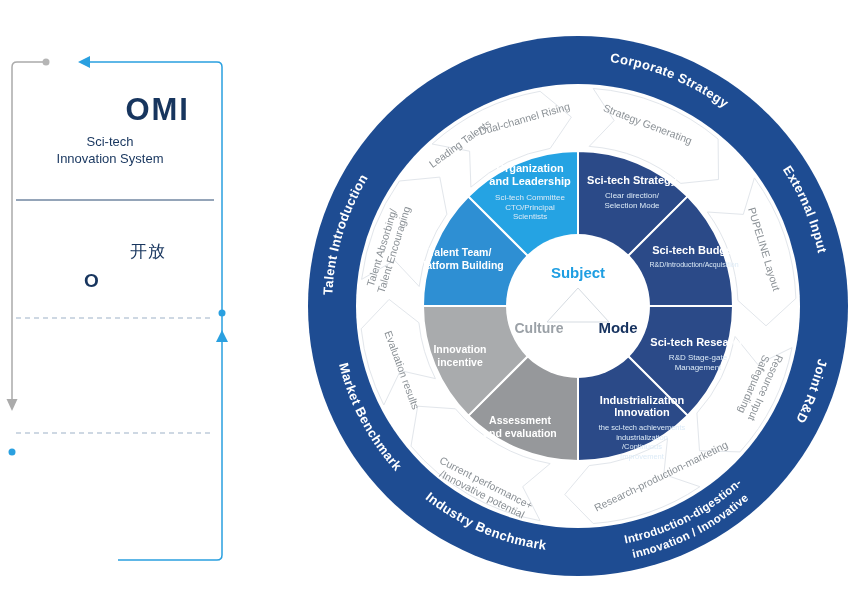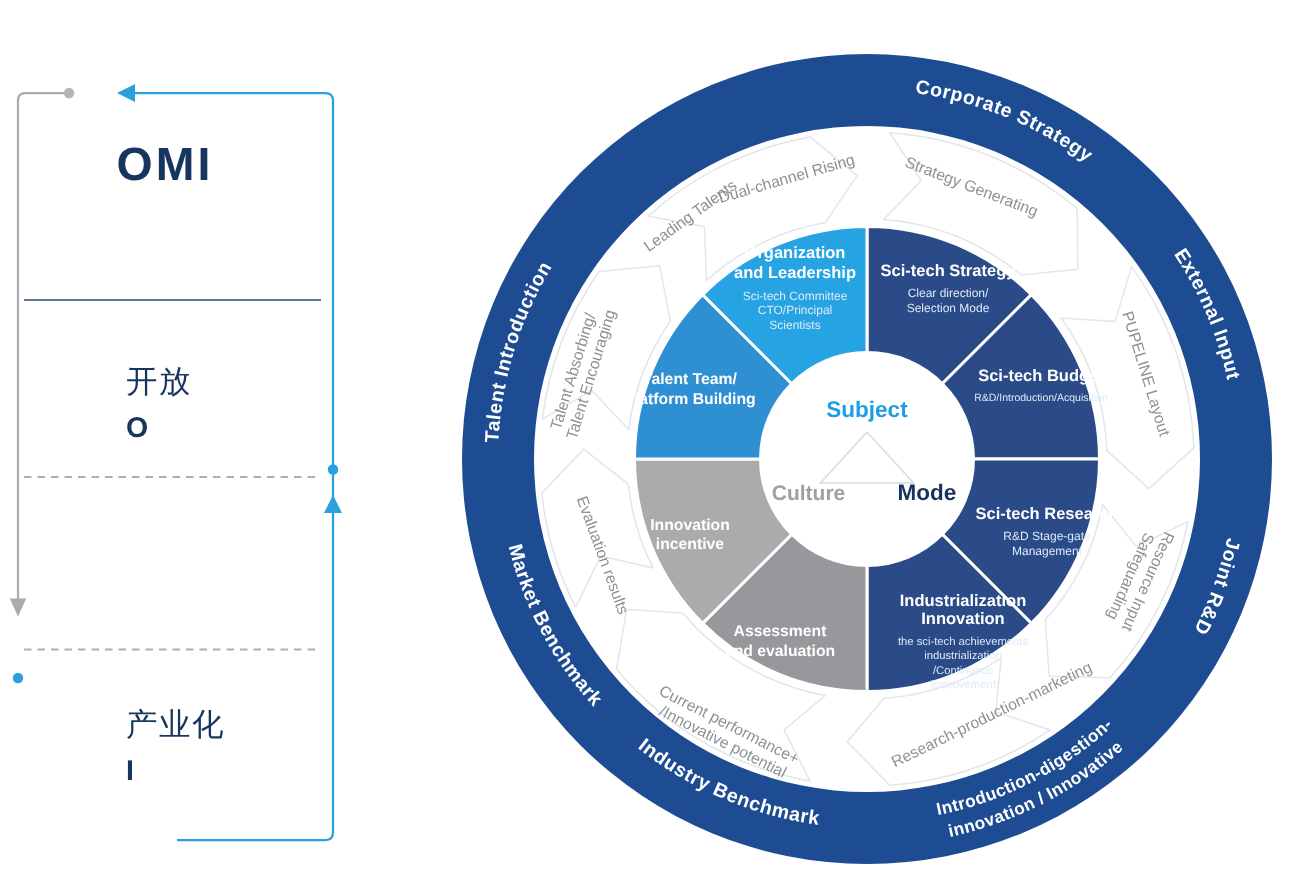--- a/index.html
+++ b/index.html
@@ -3,26 +3,26 @@
 <meta charset="utf-8">
 <style>
   html,body{margin:0;padding:0;background:#ffffff;}
   .canvas{position:relative;width:859px;height:589px;background:#ffffff;overflow:hidden;
           font-family:"Liberation Sans",sans-serif;}
   svg{position:absolute;left:0;top:0;}
   svg text{font-family:"Liberation Sans",sans-serif;}
 
   
   .lp{position:absolute;color:#17355e;}
-  .omi-title{left:30px;top:92px;width:160px;text-align:center;
+  .omi-title{left:30px;top:92px;width:160px;text-align:right;
              font-size:31px;font-weight:bold;letter-spacing:2px;}
   .omi-sub{left:30px;top:133px;width:160px;text-align:center;
            font-size:13px;line-height:17px;}
   .omi-item{position:absolute;left:84px;color:#17355e;}
-  .omi-item .cn{font-size:21px;font-weight:500;letter-spacing:1px;}
+  .omi-item .cn{font-size:17px;font-weight:500;letter-spacing:1px;margin-left:46px;}
   .omi-item .en{font-size:19px;font-weight:600;margin-top:7px;}
 
   
   .outer-label{fill:#ffffff;font-size:13px;font-weight:bold;letter-spacing:.4px;}
   .outer-label-sm{fill:#ffffff;font-size:11.5px;font-weight:bold;letter-spacing:.3px;}
   .ring-label{fill:#8b9196;font-size:10.5px;}
   .sec-title{fill:#ffffff;font-size:11px;font-weight:bold;}
   .sec-title-sm{fill:#ffffff;font-size:10.5px;font-weight:bold;}
   .sec-sub{fill:#ddebf7;font-size:8px;}
   .sec-sub7{fill:#ddebf7;font-size:7px;}
@@ -181,22 +181,22 @@
         <textPath href="#arc-market" startOffset="50%">Market Benchmark</textPath>
       </text>
       <text class="outer-label" text-anchor="middle">
         <textPath href="#arc-talent" startOffset="50%">Talent Introduction</textPath>
       </text>
     </g>
   </g>
 </svg>
 
 <div class="lp omi-title">OMI</div>
+<div class="lp omi-sub">
+  <div>Sci-tech</div>
+  <div>Innovation System</div>
+</div>
 <div class="omi-item" style="top:240px">
   <div class="cn">开放</div>
   <div class="en">O</div>
 </div>
-<div class="omi-item" style="top:469px">
-  <div class="cn">产业化</div>
-  <div class="en">I</div>
+
 </div>
 
-</div>
-
 </body></html>

